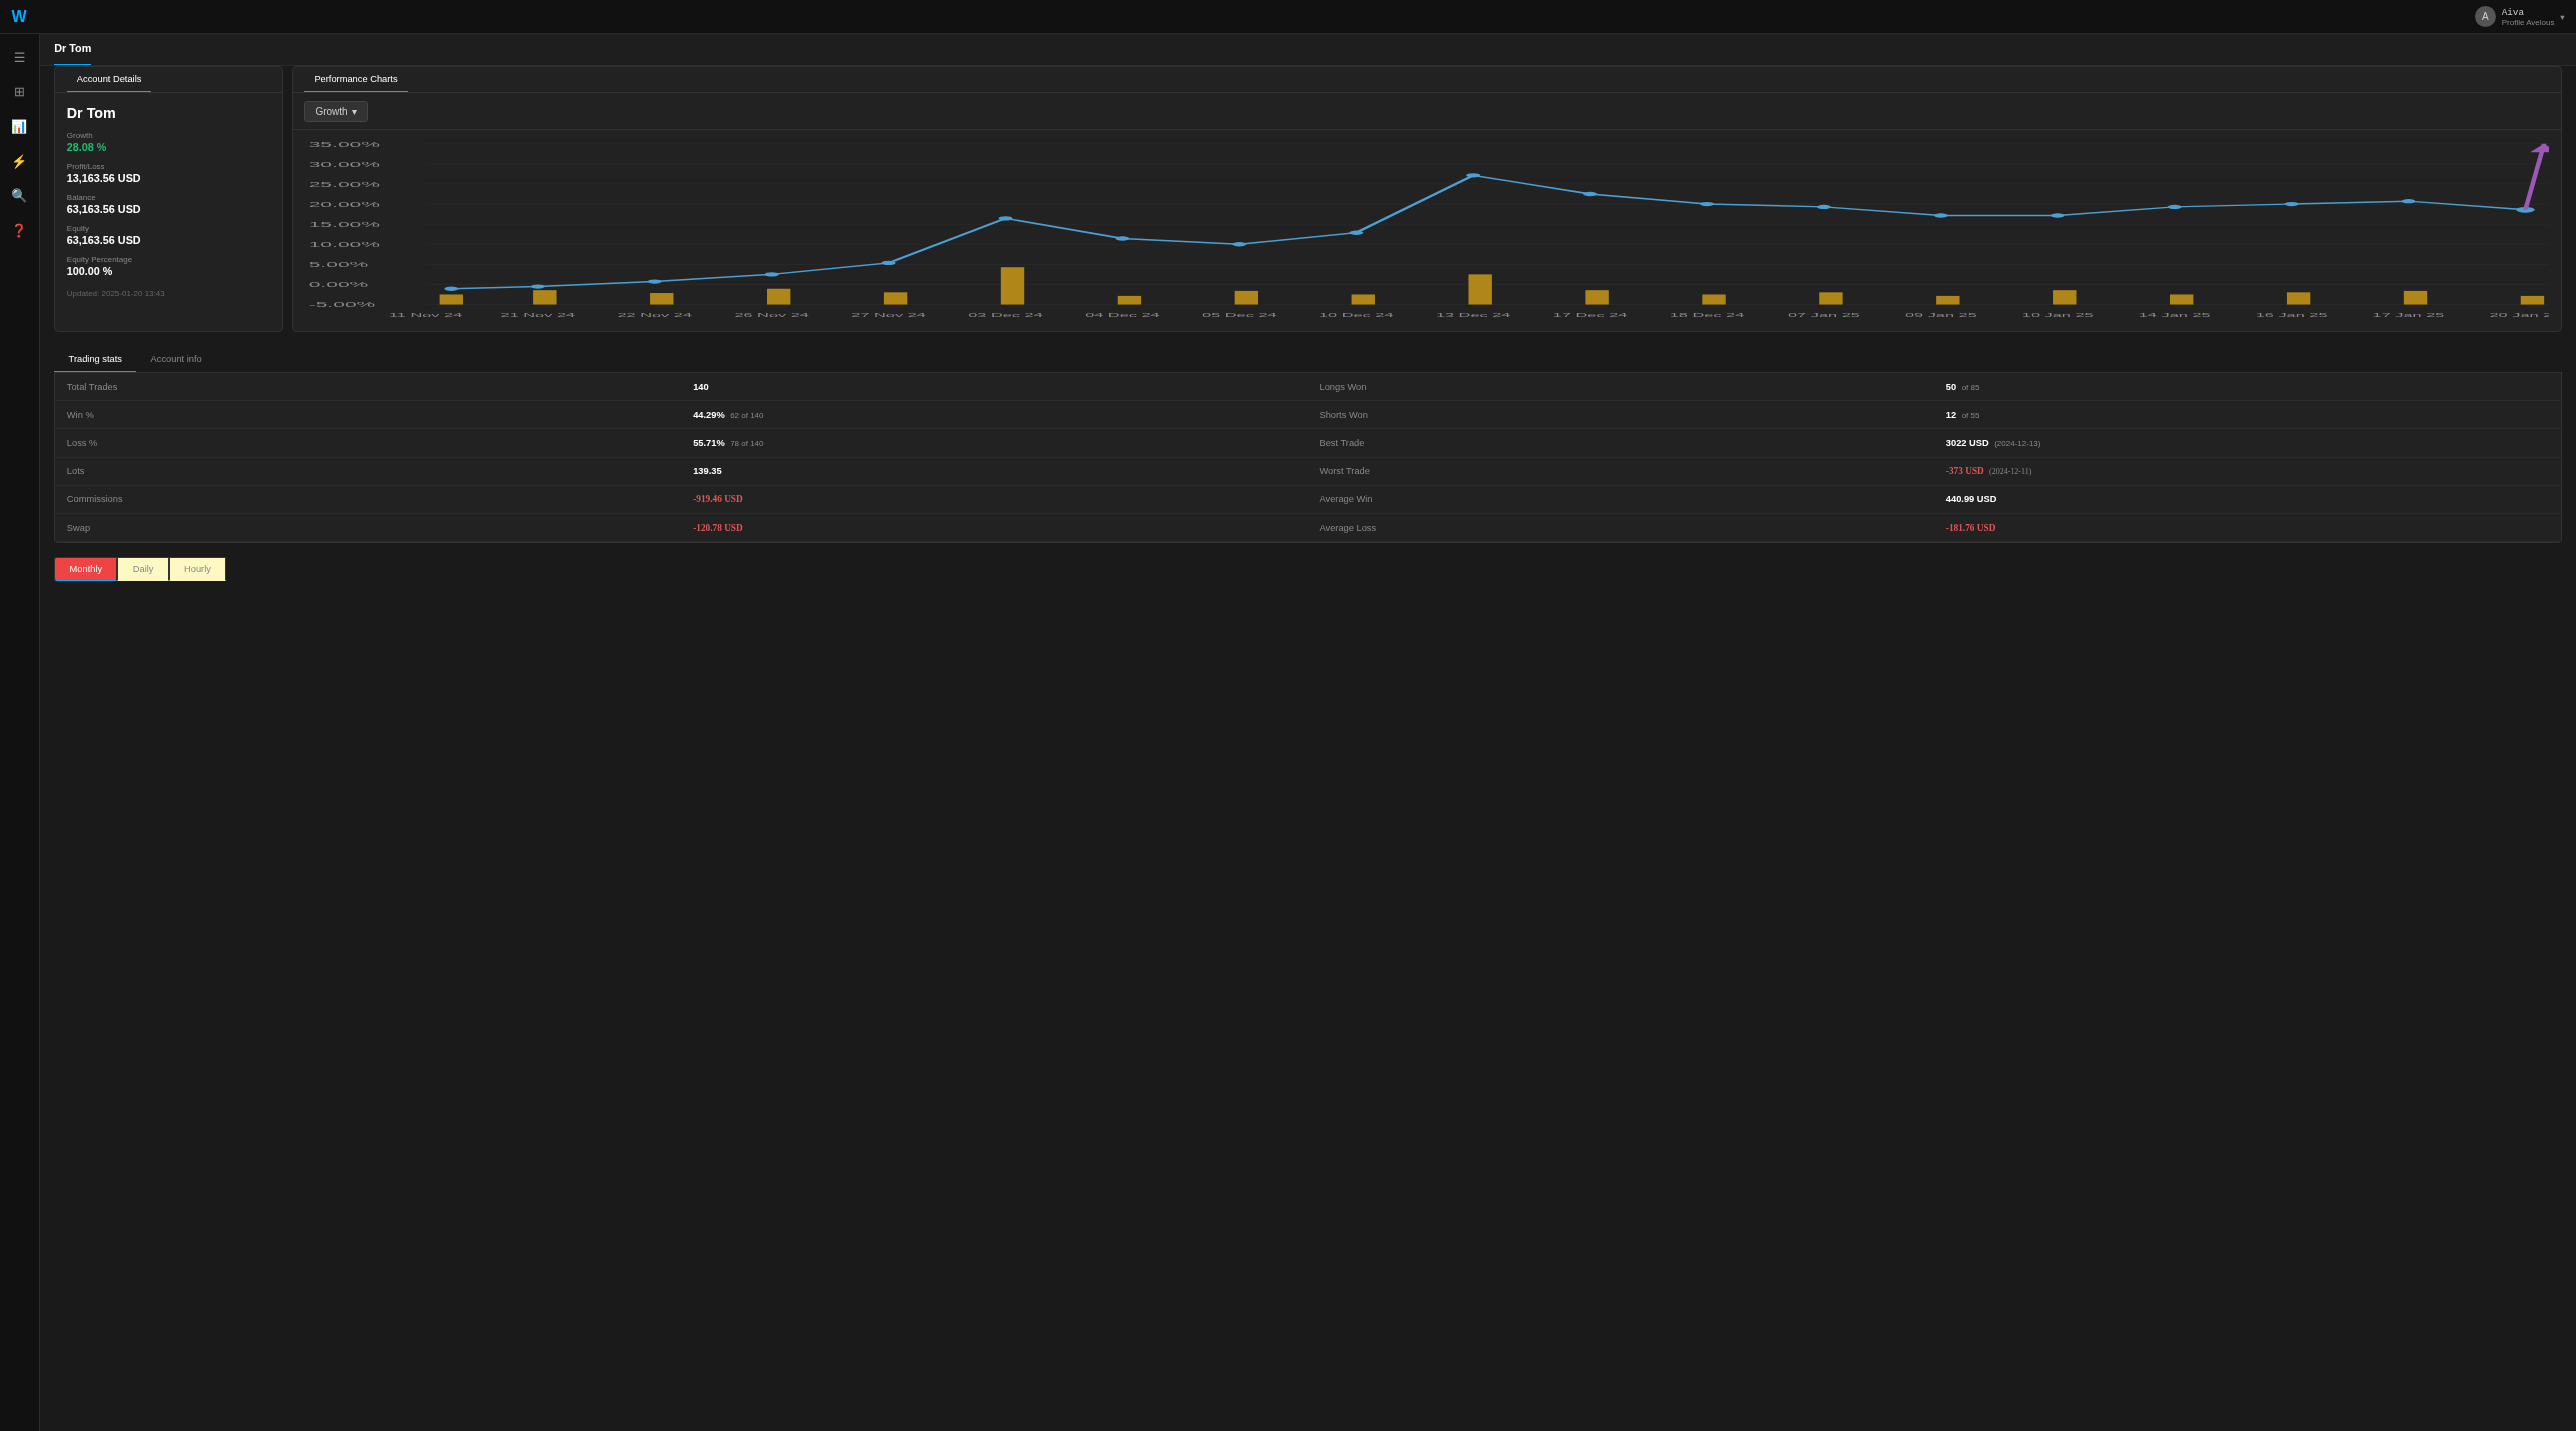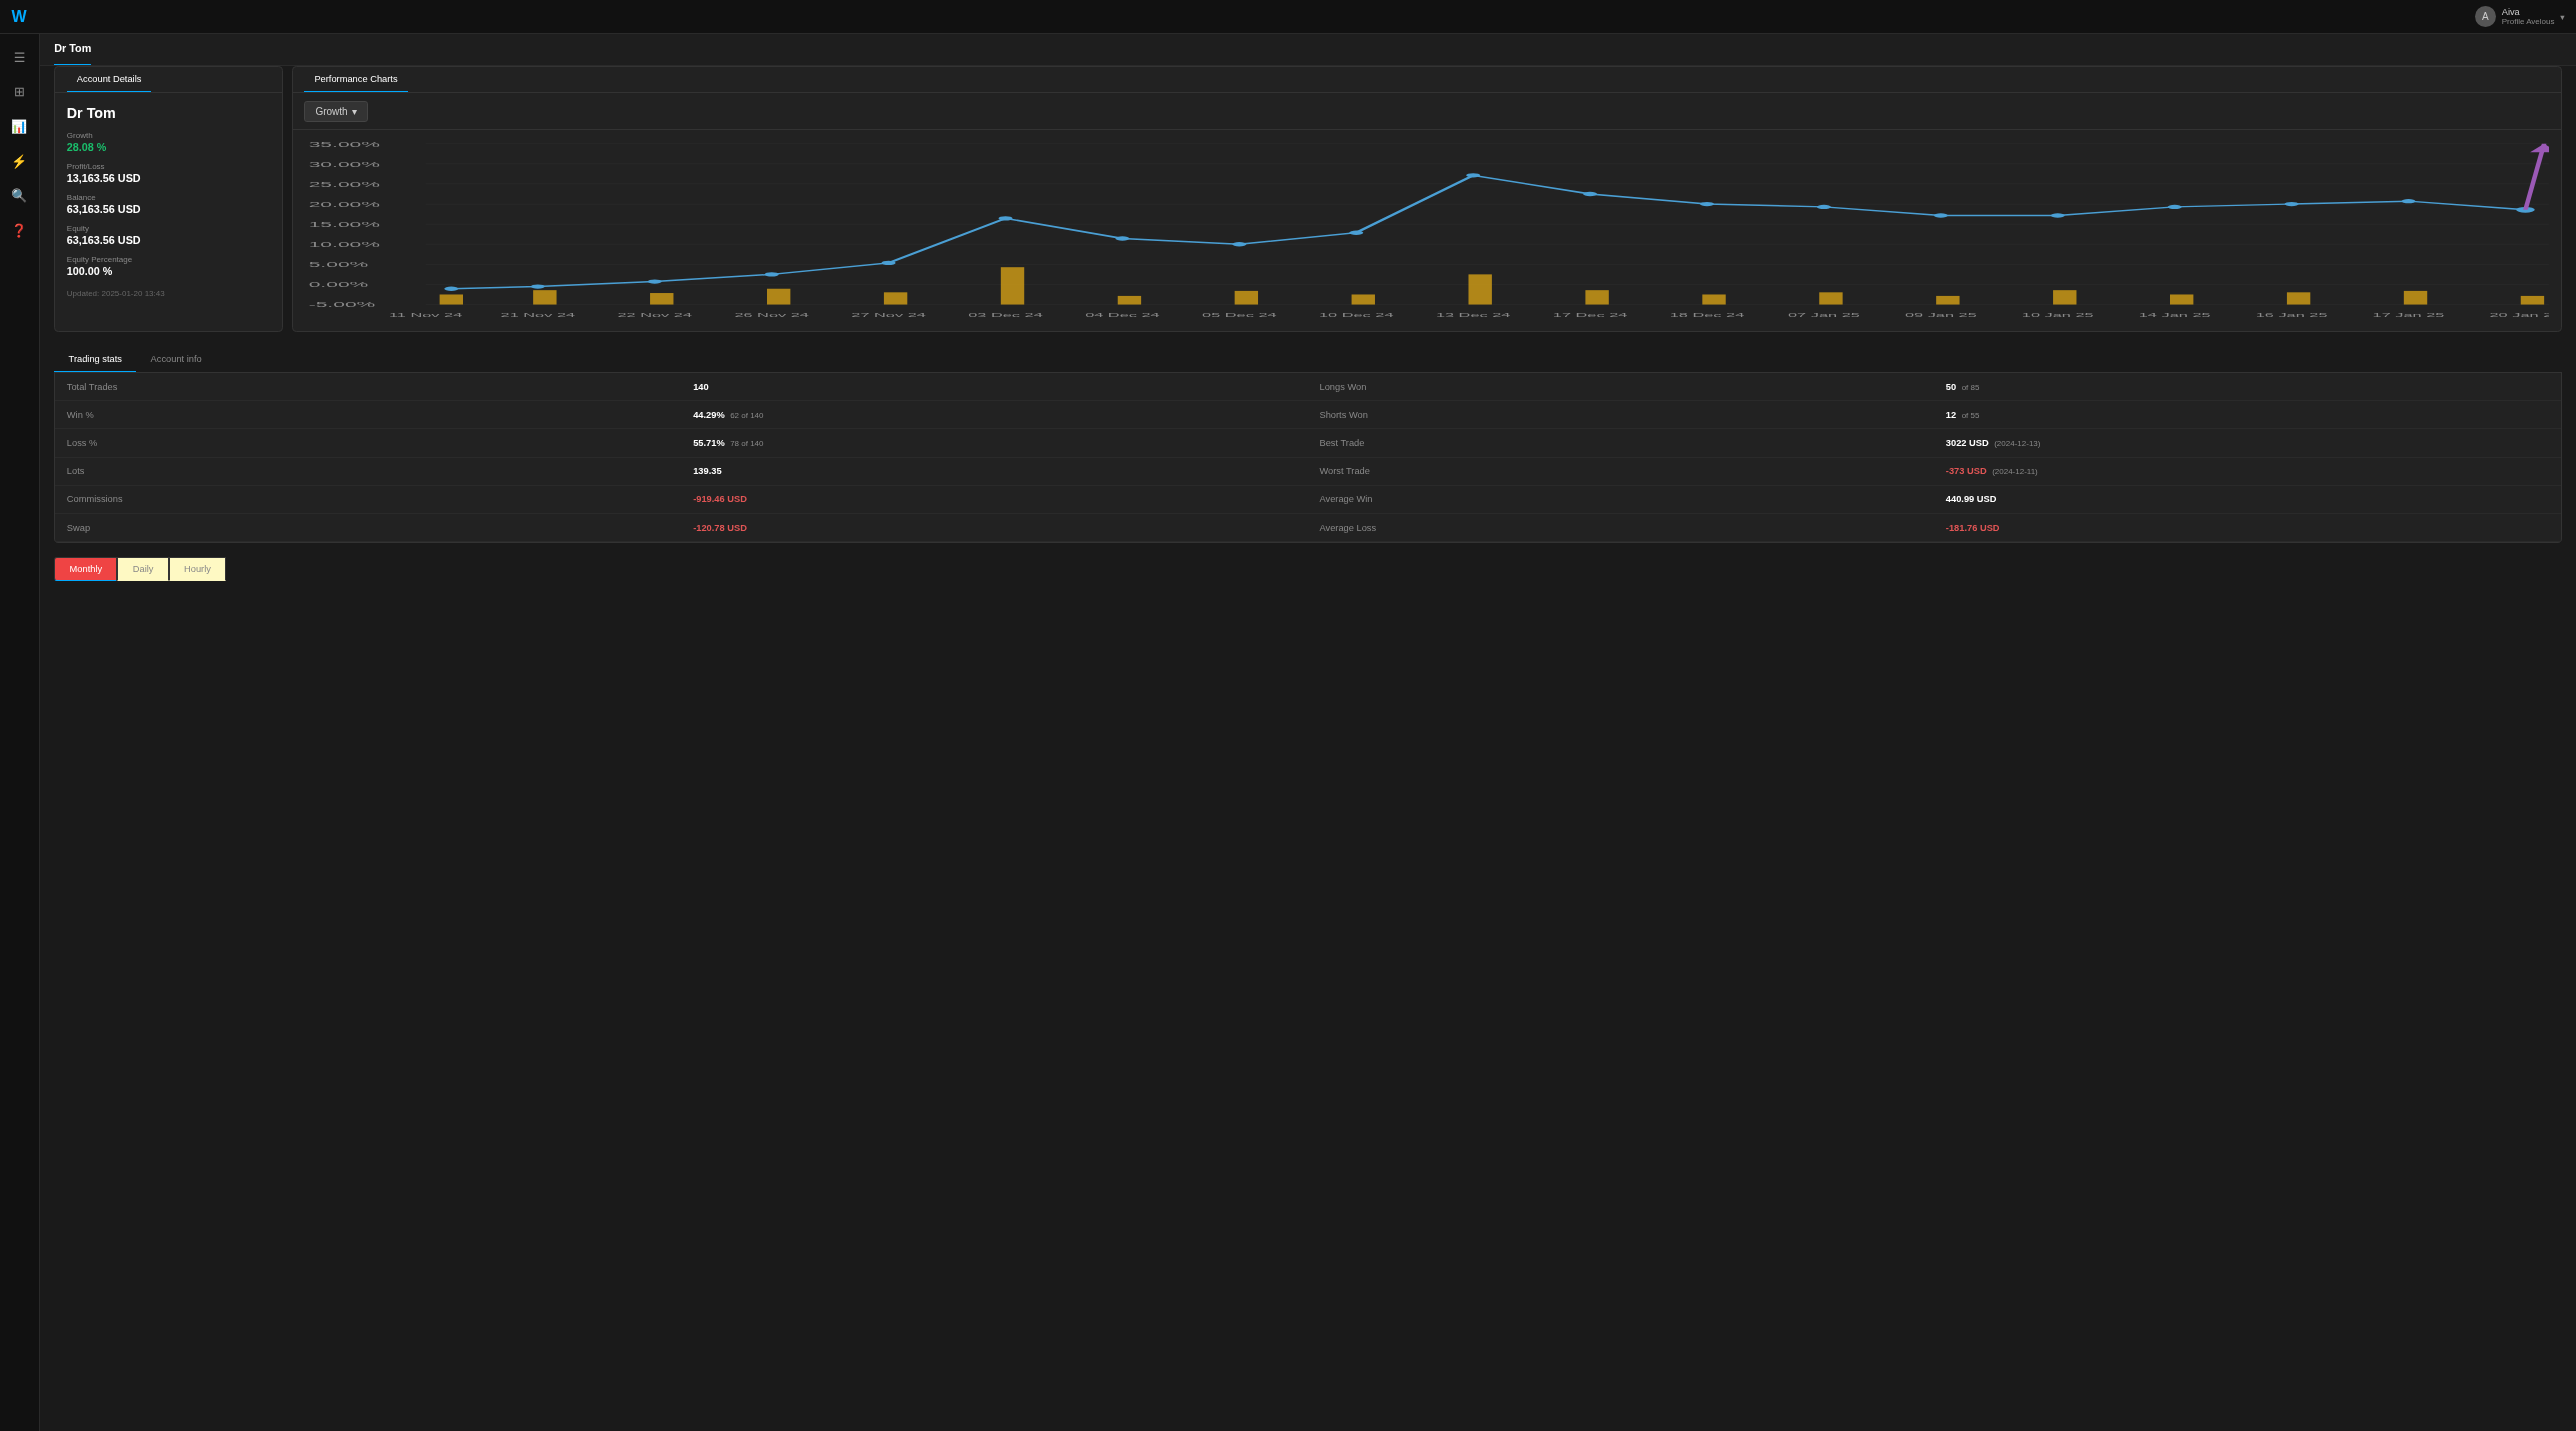--- a/index.html
+++ b/index.html
@@ -44,20 +44,21 @@
       background: #555;
       display: flex;
       align-items: center;
       justify-content: center;
       color: #ccc;
       font-size: 10px;
     }
     .profile-name {
       color: #ccc;
       font-size: 9.3px;
+      font-family: Liberation Mono, monospace;
     }
     .profile-sub {
       color: #888;
       font-size: 8px;
     }
     .chevron-down {
       color: #888;
       font-size: 8.6px;
     }
 
@@ -304,21 +305,21 @@
       color: #fff;
       font-weight: 600;
       width: 25%;
     }
     .sub-text {
       color: #888;
       font-size: 8px;
       font-weight: 400;
       margin-left: 2.9px;
     }
-    .negative { color: #e05555 !important; }
+    .negative { color: #e05555 !important; font-family: Liberation Serif, serif; }
 
     
     .chart-svg {
       width: 100%;
       height: 100%;
     }
 
     
     .bottom-tabs-section {
       padding: 14.3px 14.3px 0;

